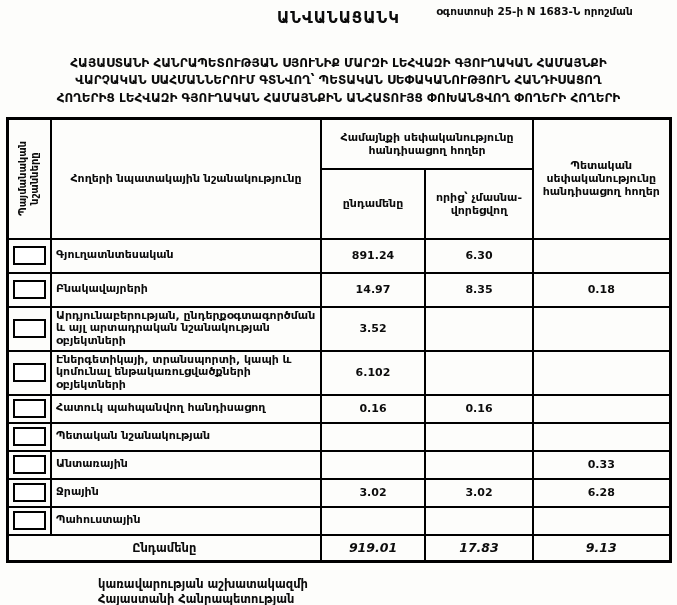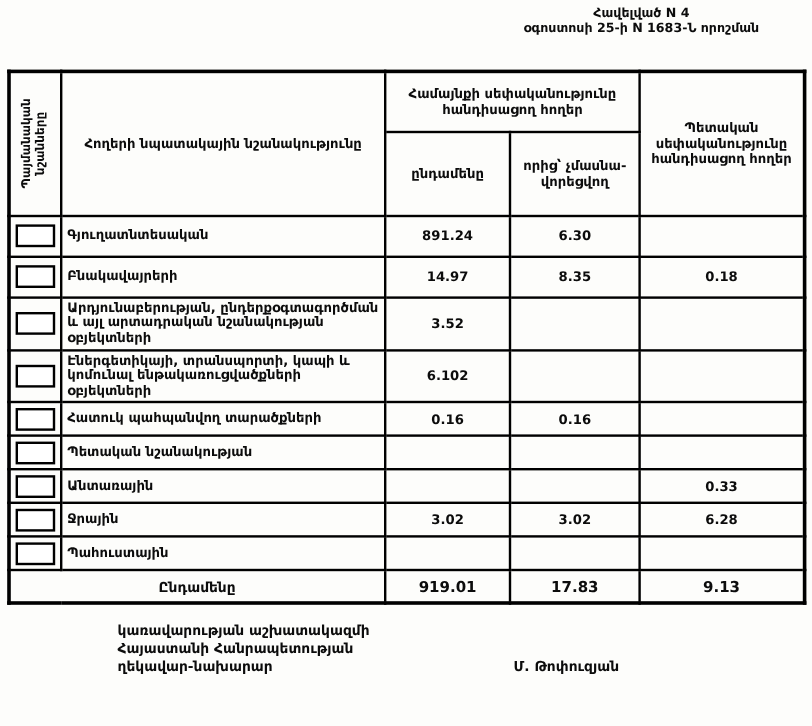--- a/index.html
+++ b/index.html
@@ -75,38 +75,43 @@
   td.c-label { text-align: left; font-size: 11px; line-height: 1.15; }
   td.c-num { text-align: center; font-size: 12.5px; }
 
   tbody tr { height: 34px; }
   tbody tr:nth-child(3) { height: 44px; }
   tbody tr:nth-child(4) { height: 36px; }
   tbody tr:nth-child(n+5) { height: 28px; }
 
   tfoot tr { height: 27px; }
   tfoot td.t-label { text-align: center; font-size: 11.5px; }
-  tfoot td.c-num { font-size: 12.5px; }
+  tfoot td.c-num { font-size: 12.5px; font-style: italic; }
 
   
   .signature { position: relative; margin: 14px 0 0 98px; font-size: 11.5px; font-weight: bold; line-height: 1.3; }
   .sig-name { position: absolute; left: 330px; bottom: 0; font-size: 11.5px; font-weight: bold; }
 </style>
 </head>
 <body>
 
 <div class="page">
 
   <div class="top-block">
+    <div class="doc-title">ԱՆՎԱՆԱՑԱՆԿ</div>
     <div class="appendix">
-      <div>Հավելված N 4</div>
       <div>օգոստոսի 25-ի N 1683-Ն որոշման</div>
     </div>
   </div>
 
+  <div class="heading">
+    <div>ՀԱՅԱՍՏԱՆԻ ՀԱՆՐԱՊԵՏՈՒԹՅԱՆ ՍՅՈՒՆԻՔ ՄԱՐԶԻ ԼԵՀՎԱԶԻ ԳՅՈՒՂԱԿԱՆ ՀԱՄԱՅՆՔԻ</div>
+    <div>ՎԱՐՉԱԿԱՆ ՍԱՀՄԱՆՆԵՐՈՒՄ ԳՏՆՎՈՂ՝ ՊԵՏԱԿԱՆ ՍԵՓԱԿԱՆՈՒԹՅՈՒՆ ՀԱՆԴԻՍԱՑՈՂ</div>
+    <div>ՀՈՂԵՐԻՑ ԼԵՀՎԱԶԻ ԳՅՈՒՂԱԿԱՆ ՀԱՄԱՅՆՔԻՆ ԱՆՀԱՏՈՒՅՑ ՓՈԽԱՆՑՎՈՂ ՓՈՂԵՐԻ ՀՈՂԵՐԻ</div>
+  </div>
 
   <table class="land">
     <colgroup>
       <col class="c1">
         <col class="c2">
         <col class="c3">
         <col class="c4">
         <col class="c5">
     </colgroup>
     <thead>
@@ -151,21 +156,21 @@
   <tr>
     <td class="c-sym"><span class="sym-box"></span></td>
     <td class="c-label">Էներգետիկայի, տրանսպորտի, կապի և կոմունալ ենթակառուցվածքների օբյեկտների</td>
     <td class="c-num">6.102</td>
     <td class="c-num"></td>
     <td class="c-num"></td>
   </tr>
 
   <tr>
     <td class="c-sym"><span class="sym-box"></span></td>
-    <td class="c-label">Հատուկ պահպանվող տարածքների</td>
+    <td class="c-label">Հատուկ պահպանվող հանդիսացող</td>
     <td class="c-num">0.16</td>
     <td class="c-num">0.16</td>
     <td class="c-num"></td>
   </tr>
 
   <tr>
     <td class="c-sym"><span class="sym-box"></span></td>
     <td class="c-label">Պետական նշանակության</td>
     <td class="c-num"></td>
     <td class="c-num"></td>

